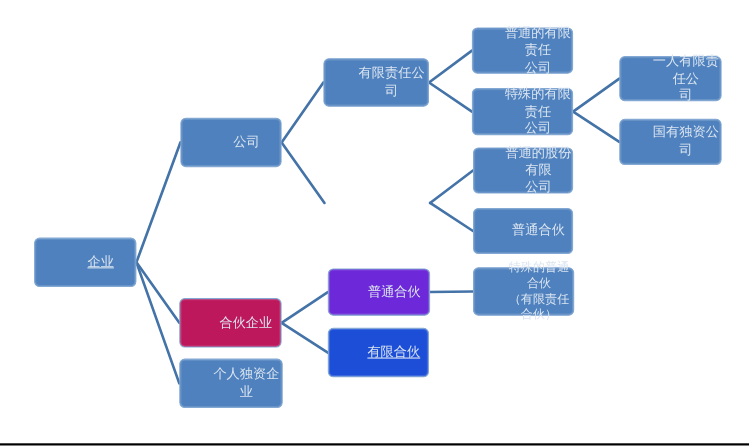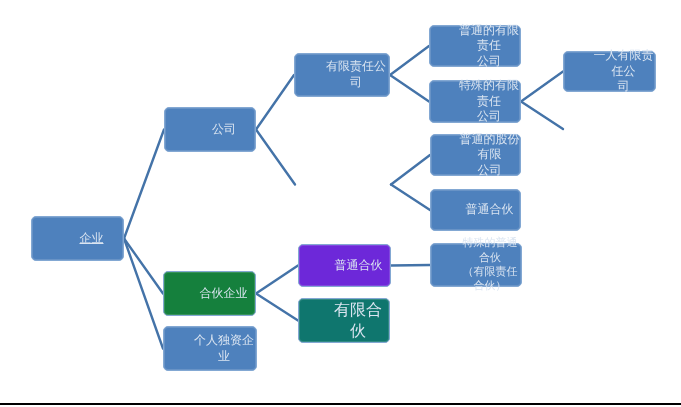--- a/index.html
+++ b/index.html
@@ -74,33 +74,33 @@
       <line x1="256" y1="293.5" x2="298" y2="320.5" stroke="#4473a8" stroke-width="2.4" stroke-linecap="round"></line>
       <line x1="391" y1="265.5" x2="430" y2="265" stroke="#4473a8" stroke-width="2.4" stroke-linecap="round"></line>
     </svg>
   <div id="bottom-rule" style="background: rgb(0, 0, 0);"></div>
 <div class="node underline" style="left: 31px; top: 216px; width: 93px; height: 45px; background: rgb(78, 129, 189); border: 1px solid rgb(131, 168, 211); color: rgb(219, 229, 241); font-size: 12px;">
       <span class="lbl">企业</span>
     </div>
     <div class="node" style="left: 164px; top: 107px; width: 92px; height: 45px; background: rgb(78, 129, 189); border: 1px solid rgb(131, 168, 211); color: rgb(219, 229, 241); font-size: 12px;">
       <span class="lbl">公司</span>
     </div>
-    <div class="node" style="left: 163px; top: 271px; width: 93px; height: 45px; background: #15803d; border: 1px solid rgb(131, 168, 211); color: rgb(219, 229, 241); font-size: 12px;">
+    <div class="node" style="left: 163px; top: 271px; width: 93px; height: 45px; background: #be185d; border: 1px solid rgb(131, 168, 211); color: rgb(219, 229, 241); font-size: 12px;">
       <span class="lbl">合伙企业</span>
     </div>
     <div class="node" style="left: 163px; top: 326px; width: 94px; height: 45px; background: rgb(78, 129, 189); border: 1px solid rgb(131, 168, 211); color: rgb(219, 229, 241); font-size: 12px;">
       <span class="lbl">个人独资企业</span>
     </div>
     <div class="node" style="left: 294px; top: 53px; width: 96px; height: 44px; background: rgb(78, 129, 189); border: 1px solid rgb(131, 168, 211); color: rgb(219, 229, 241); font-size: 12px;">
       <span class="lbl">有限责任公司</span>
     </div>
     <div class="node" style="left: 298px; top: 244px; width: 93px; height: 43px; background: #6d28d9; border: 1px solid rgb(131, 168, 211); color: rgb(219, 229, 241); font-size: 12px;">
       <span class="lbl">普通合伙</span>
     </div>
-    <div class="node" style="left: 298px; top: 298px; width: 92px; height: 45px; background: #0f766e; border: 1px solid rgb(131, 168, 211); color: rgb(219, 229, 241); font-size: 16px;">
+    <div class="node" style="left: 298px; top: 298px; width: 92px; height: 45px; background: #1d4ed8; border: 1px solid rgb(131, 168, 211); color: rgb(219, 229, 241); font-size: 12px; text-decoration: underline;">
       <span class="lbl">有限合伙</span>
     </div>
     <div class="node" style="left: 429px; top: 25px; width: 92px; height: 42px; background: rgb(78, 129, 189); border: 1px solid rgb(131, 168, 211); color: rgb(219, 229, 241); font-size: 12px;">
       <span class="lbl">普通的有限责任
 公司</span>
     </div>
     <div class="node" style="left: 429px; top: 80px; width: 92px; height: 43px; background: rgb(78, 129, 189); border: 1px solid rgb(131, 168, 211); color: rgb(219, 229, 241); font-size: 12px;">
       <span class="lbl">特殊的有限责任
 公司</span>
     </div>
@@ -112,13 +112,16 @@
       <span class="lbl">普通合伙</span>
     </div>
     <div class="node" style="left: 563px; top: 51px; width: 93px; height: 41px; background: rgb(78, 129, 189); border: 1px solid rgb(131, 168, 211); color: rgb(219, 229, 241); font-size: 12px;">
       <span class="lbl">一人有限责任公
 司</span>
     </div>
     <div class="node" style="left: 430px; top: 243px; width: 92px; height: 44px; background: rgb(78, 129, 189); border: 1px solid rgb(131, 168, 211); color: rgb(219, 229, 241); font-size: 11px;">
       <span class="lbl">特殊的普通合伙
 （有限责任合伙）</span>
     </div>
+    <div class="node" style="left: 563px; top: 108px; width: 93px; height: 42px; background: rgb(78, 129, 189); border: 1px solid rgb(131, 168, 211); color: rgb(219, 229, 241); font-size: 12px;">
+      <span class="lbl">国有独资公司</span>
+    </div>
   </div>
 
 </body></html>

